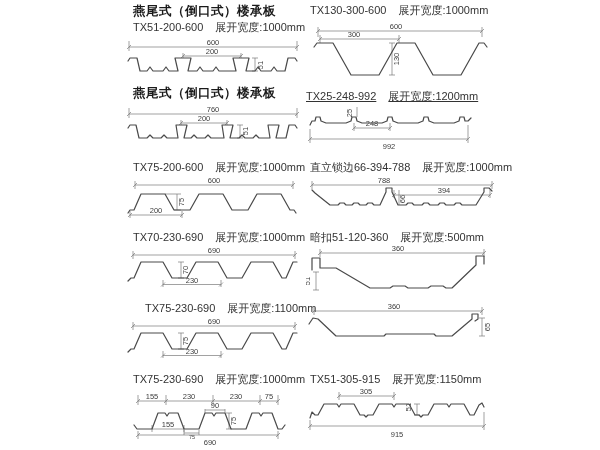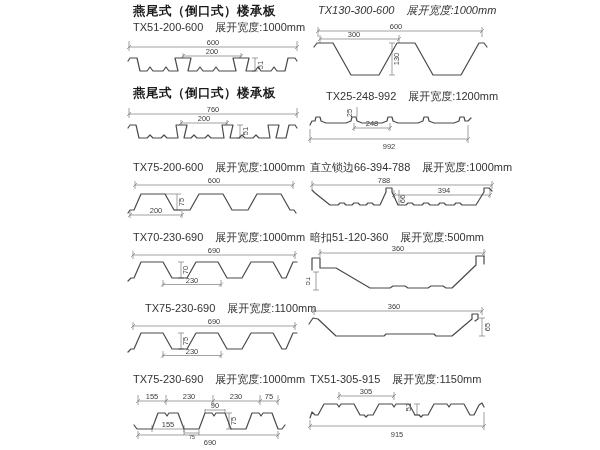--- a/index.html
+++ b/index.html
@@ -112,36 +112,36 @@
       <text class="ts" x="74" y="51">75</text>
       <path class="d" d="M108,25 H114 M108,41 H114 M111,25 V41"></path>
       <text class="t" transform="rotate(-90 118 33)" x="118" y="33">75</text>
       <path class="d" d="M20,43 V51 M160,43 V51 M20,47 H160 M18,49 L22,45 M158,49 L162,45"></path>
       <text class="t" x="92" y="57">690</text>
       <path class="p" d="M16,37 L19,41 L34,41 L40,25 L47,25 L49,28 L51,25 L60,25 L66,41 L81,41 L87,25 L94,25 L96,28 L98,25 L107,25 L113,41 L128,41 L134,25 L141,25 L143,28 L145,25 L154,25 L160,41 L164,41 L167,37"></path>
     </svg>
   </div>
 
   <div class="panel" style="left:306px;top:4px;">
-    <div class="psub" style="margin-left:12px;font-style:italic;">
+    <div class="psub" style="margin-left:4px;">
       <span class="model">TX130-300-600</span><span>展开宽度:1000mm</span>
     </div>
     <svg width="195" height="62" viewBox="0 0 195 62" style="margin-top:5px;">
       <path class="d" d="M12,5 V15 M176,5 V15 M12,9 H176 M10,11 L14,7 M174,11 L178,7"></path>
       <text class="t" x="90" y="7">600</text>
       <path class="d" d="M14,13 V21 M93,13 V21 M14,17 H93 M12,19 L16,15 M91,19 L95,15"></path>
       <text class="t" x="48" y="15">300</text>
       <path class="d" d="M83,21 H89 M83,53 H89 M86,21 V53"></path>
       <text class="t" transform="rotate(-90 93 37)" x="93" y="37">130</text>
       <path class="p" d="M8,25 L11,21 L27,21 L45,53 L73,53 L91,21 L109,21 L127,53 L155,53 L173,21 L178,21 L181,25"></path>
     </svg>
   </div>
 
   <div class="panel" style="left:306px;top:90px;">
-    <div class="psub" style="margin-left:20px;">
+    <div class="psub" style="margin-left:0;text-decoration:underline;">
       <span class="model">TX25-248-992</span><span>展开宽度:1200mm</span>
     </div>
     <svg width="195" height="50" viewBox="0 0 195 50" style="margin-top:2px;">
       <path class="d" d="M51,2 V12"></path>
       <text class="t" transform="rotate(-90 46 8)" x="46" y="8">25</text>
       <path class="d" d="M48,18 V26 M84,18 V26 M48,23 H84 M46,25 L50,21 M82,25 L86,21"></path>
       <text class="t" x="66" y="21">248</text>
       <path class="d" d="M4,24 V38 M162,20 V38 M4,34 H162 M2,36 L6,32 M160,36 L164,32"></path>
       <text class="t" x="83" y="44">992</text>
       <path class="p" d="M4,20 L6,16 L9,16 L10,12 L14,12 L15,16 L20,18 L40,18 L45,16 L46,12 L50,12 L51,16 L56,18 L76,18 L81,16 L82,12 L86,12 L87,16 L92,18 L112,18 L117,16 L118,12 L122,12 L123,16 L128,18 L148,18 L153,16 L154,12 L158,12 L159,16 L162,16 L165,13"></path>

